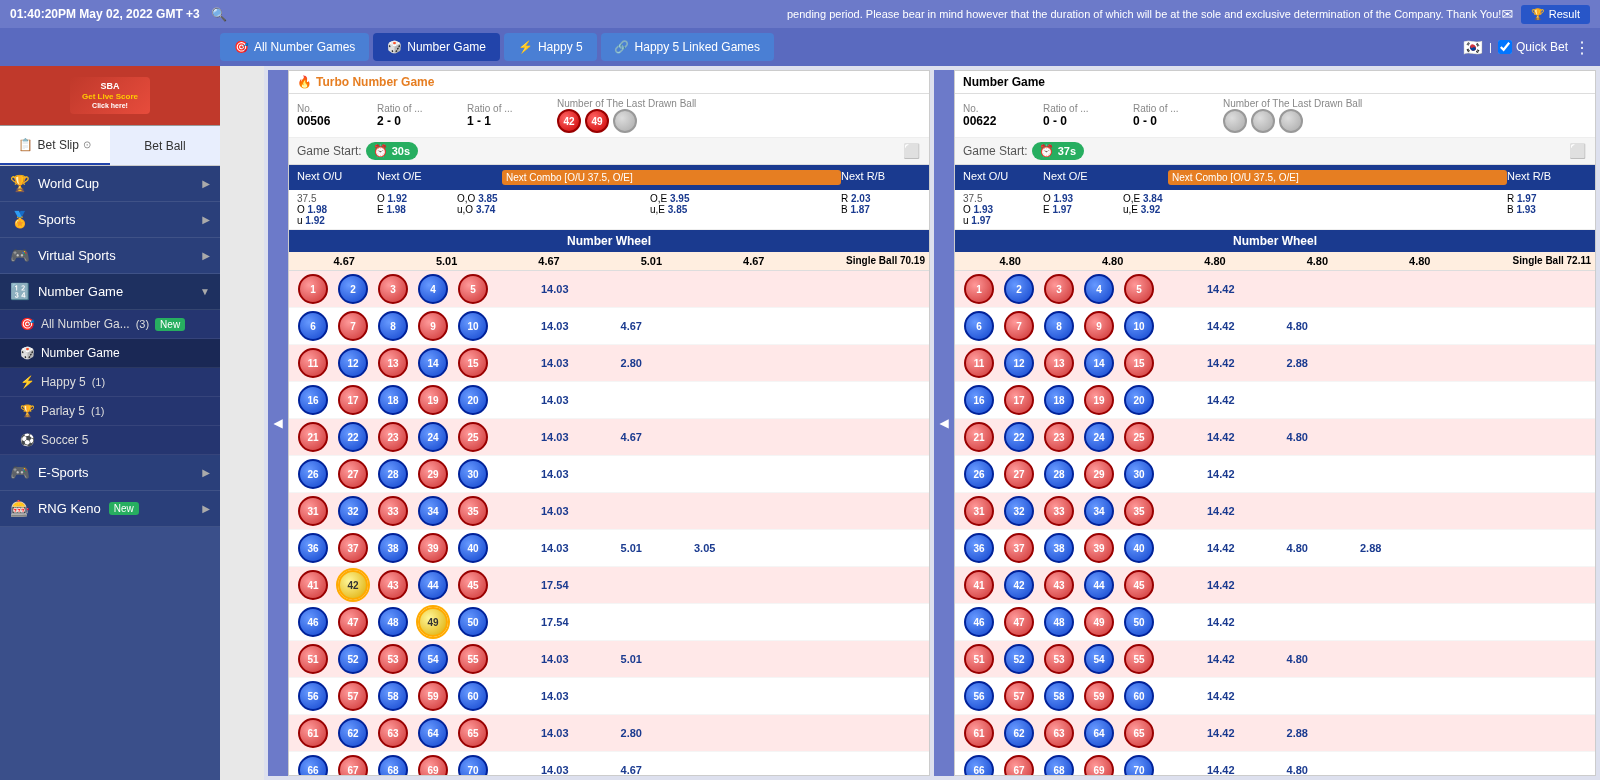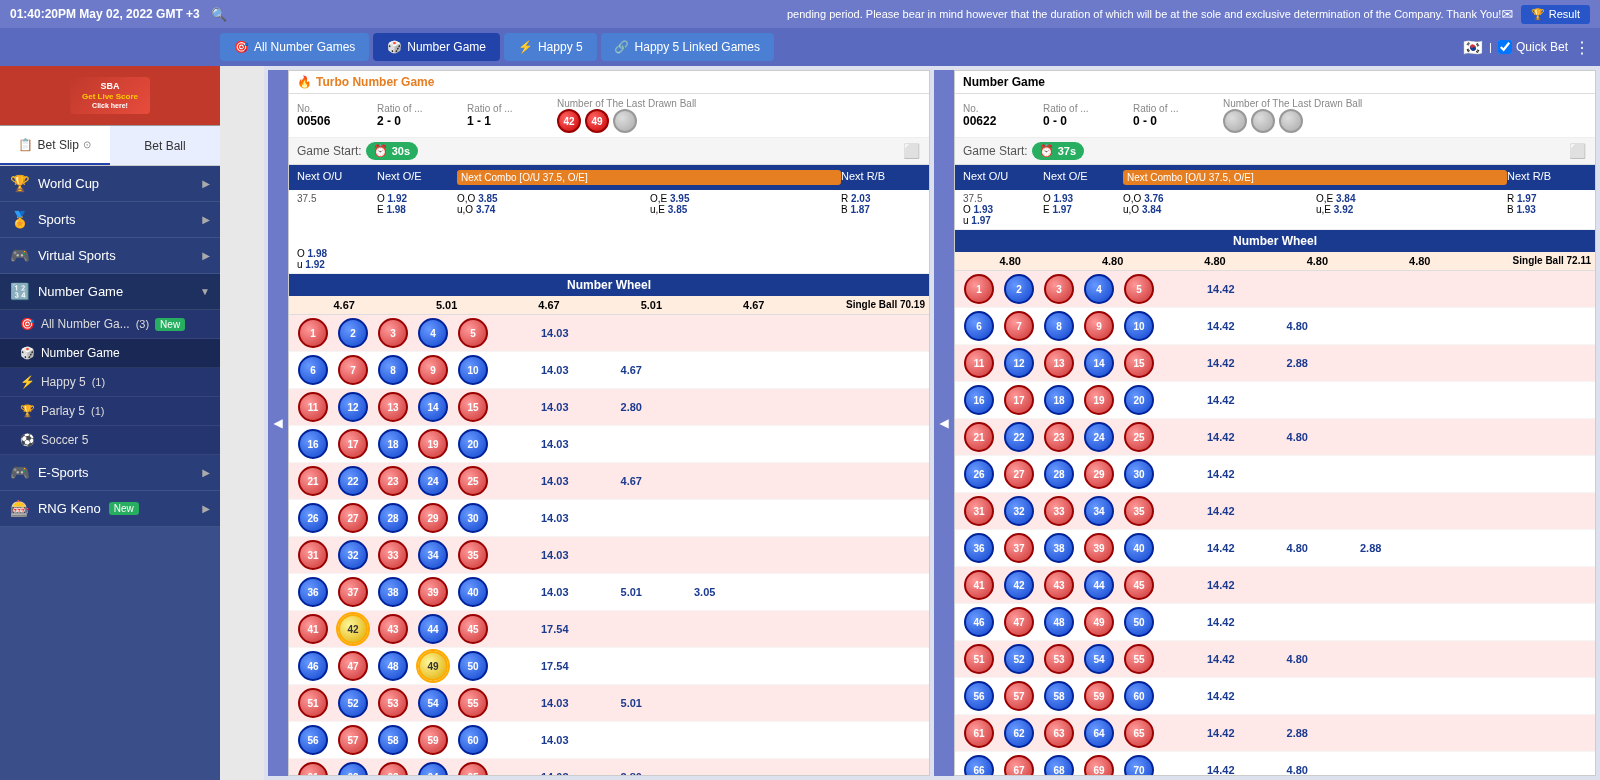--- a/index.html
+++ b/index.html
@@ -236,21 +236,21 @@
     
     .bet-headers {
       display: grid;
       grid-template-columns: 80px 80px 1fr 80px;
       background: #1a3a8f;
       color: white;
       font-size: 11px;
       padding: 5px 8px;
       text-align: left;
     }
-    .bet-header-combo { background: #e67e22; border-radius: 3px; padding: 2px 4px; font-size: 10px; }
+    .bet-header-combo { background: #e67e22; border-radius: 3px; padding: 2px 4px; font-size: 10px; margin-left: 45px; }
 
     
     .number-wheel-header {
       background: #1a3a8f;
       color: white;
       text-align: center;
       font-size: 12px;
       font-weight: bold;
       padding: 4px;
     }
@@ -495,21 +495,21 @@
           <div class="bet-headers">
             <div>Next O/U</div>
             <div>Next O/E</div>
             <div class="bet-header-combo">Next Combo [O/U 37.5, O/E]</div>
             <div>Next R/B</div>
           </div>
 
           <div style="display:grid;grid-template-columns:80px 80px 1fr 80px;padding:3px 8px;font-size:11px;background:#fff;border-bottom:1px solid #eee;">
             <div>
               <div style="font-size:10px;color:#555;">37.5</div>
-              <div style="display:flex;flex-direction:column;font-size:10px;margin-top:44px;">
+              <div style="display:flex;flex-direction:column;font-size:10px;">
                 <span>O <strong style="cursor:pointer;color:#1a3a8f;">1.98</strong></span>
                 <span>u <strong style="cursor:pointer;color:#1a3a8f;">1.92</strong></span>
               </div>
             </div>
             <div>
               <div style="display:flex;flex-direction:column;font-size:10px;">
                 <span>O <strong style="cursor:pointer;color:#1a3a8f;">1.92</strong></span>
                 <span>E <strong style="cursor:pointer;color:#1a3a8f;">1.98</strong></span>
               </div>
             </div>
@@ -756,24 +756,20 @@
               </div>
             </div>
             <div>
               <div style="display:flex;flex-direction:column;font-size:10px;">
                 <span>O <strong style="cursor:pointer;color:#1a3a8f;">1.93</strong></span>
                 <span>E <strong style="cursor:pointer;color:#1a3a8f;">1.97</strong></span>
               </div>
             </div>
             <div style="display:grid;grid-template-columns:1fr 1fr;font-size:10px;gap:2px;">
               <div>
-                <div>O,O <strong style="cursor:pointer;color:#1a3a8f;">3.76</strong></div>
-                <div>u,O <strong style="cursor:pointer;color:#1a3a8f;">3.84</strong></div>
-              </div>
-              <div>
                 <div>O,E <strong style="cursor:pointer;color:#1a3a8f;">3.84</strong></div>
                 <div>u,E <strong style="cursor:pointer;color:#1a3a8f;">3.92</strong></div>
               </div>
             </div>
             <div>
               <div style="display:flex;flex-direction:column;font-size:10px;">
                 <span>R <strong style="cursor:pointer;color:#1a3a8f;">1.97</strong></span>
                 <span>B <strong style="cursor:pointer;color:#1a3a8f;">1.93</strong></span>
               </div>
             </div>

